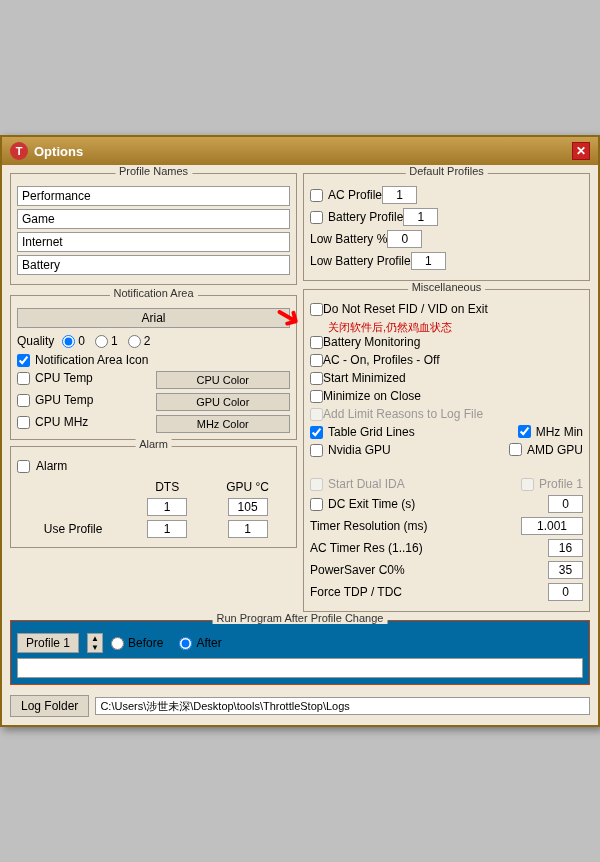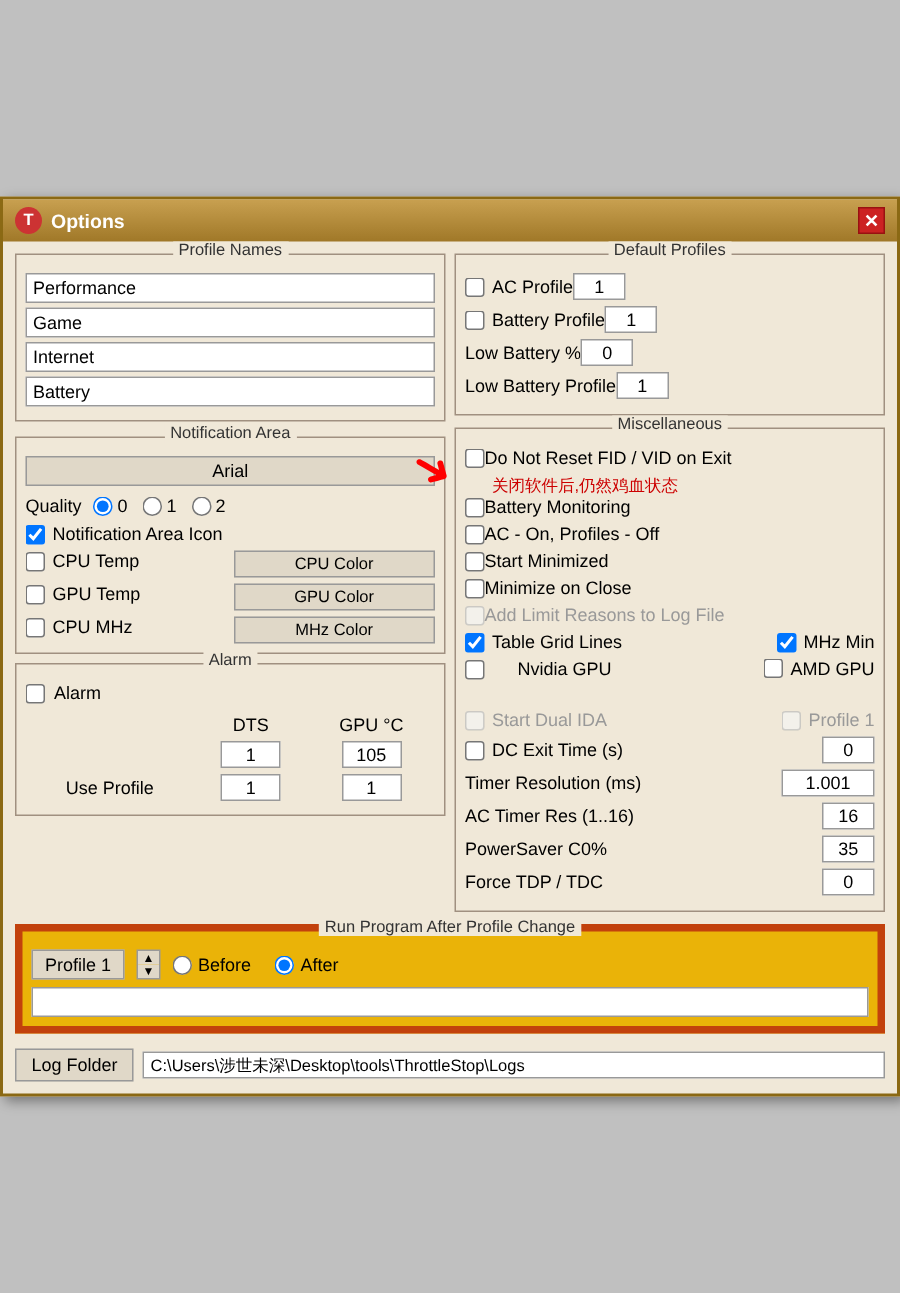--- a/index.html
+++ b/index.html
@@ -210,22 +210,22 @@
       font-size: 12px;
     }
     .chinese-note {
       color: #cc0000;
       font-size: 11px;
       display: block;
       margin-left: 18px;
     }
     
     .bottom-section {
-      border: 5px solid #c2410c;
-      background: #eab308;
+      border: 1px solid #c2410c;
+      background: #0369a1;
       padding: 6px;
       position: relative;
       margin: 0 8px 6px 8px;
     }
     .run-program-row {
       display: flex;
       align-items: center;
       gap: 8px;
       margin-bottom: 5px;
     }
@@ -469,27 +469,27 @@
             <span>Minimize on Close</span>
           </div>
           <div class="misc-row">
             <input type="checkbox" disabled="" style="">
             <span class="disabled-text">Add Limit Reasons to Log File</span>
           </div>
 
           <div style="display:flex; align-items:center; margin-bottom:4px; gap:5px;">
             <input type="checkbox" checked="" style="">
             <span style="font-size:12px;">Table Grid Lines</span>
-            <div style="margin-left:auto; display:flex; align-items:center; gap:5px;">
+            <div style="margin-left:auto; display:flex; gap:5px;">
               <input type="checkbox" checked="" style="">
               <span style="font-size:12px;">MHz Min</span>
             </div>
           </div>
 
-          <div style="display:flex; align-items:center; margin-bottom:20px; gap:22px;">
+          <div style="display:flex; align-items:center; margin-bottom:20px; gap:5px;">
             <input type="checkbox" style="">
             <span style="font-size:12px;">Nvidia GPU</span>
             <div style="margin-left:auto; display:flex; align-items:flex-start; gap:5px;">
               <input type="checkbox" style="">
               <span style="font-size:12px;">AMD GPU</span>
             </div>
           </div>
 
           <div style="display:flex; align-items:center; margin-bottom:4px; gap:5px;">
             <input type="checkbox" disabled="" style="">

